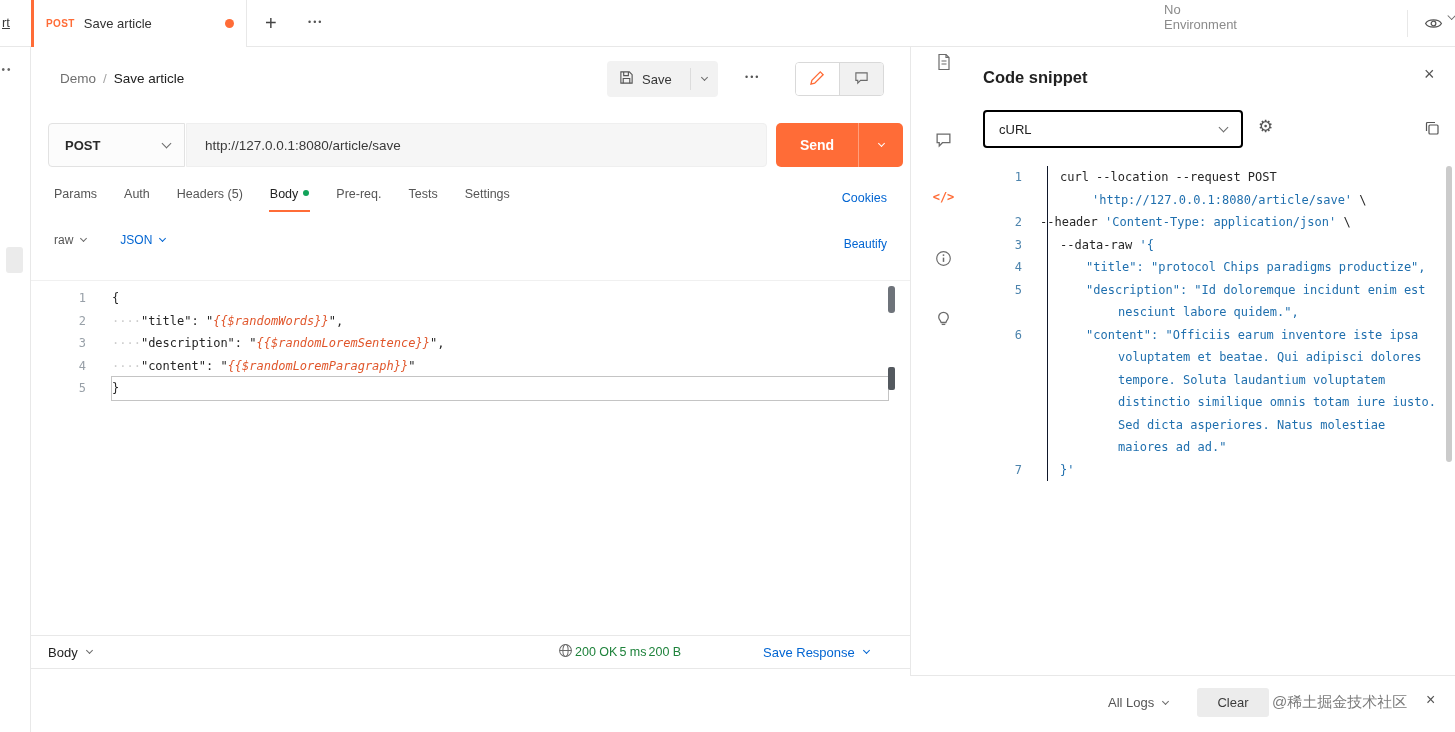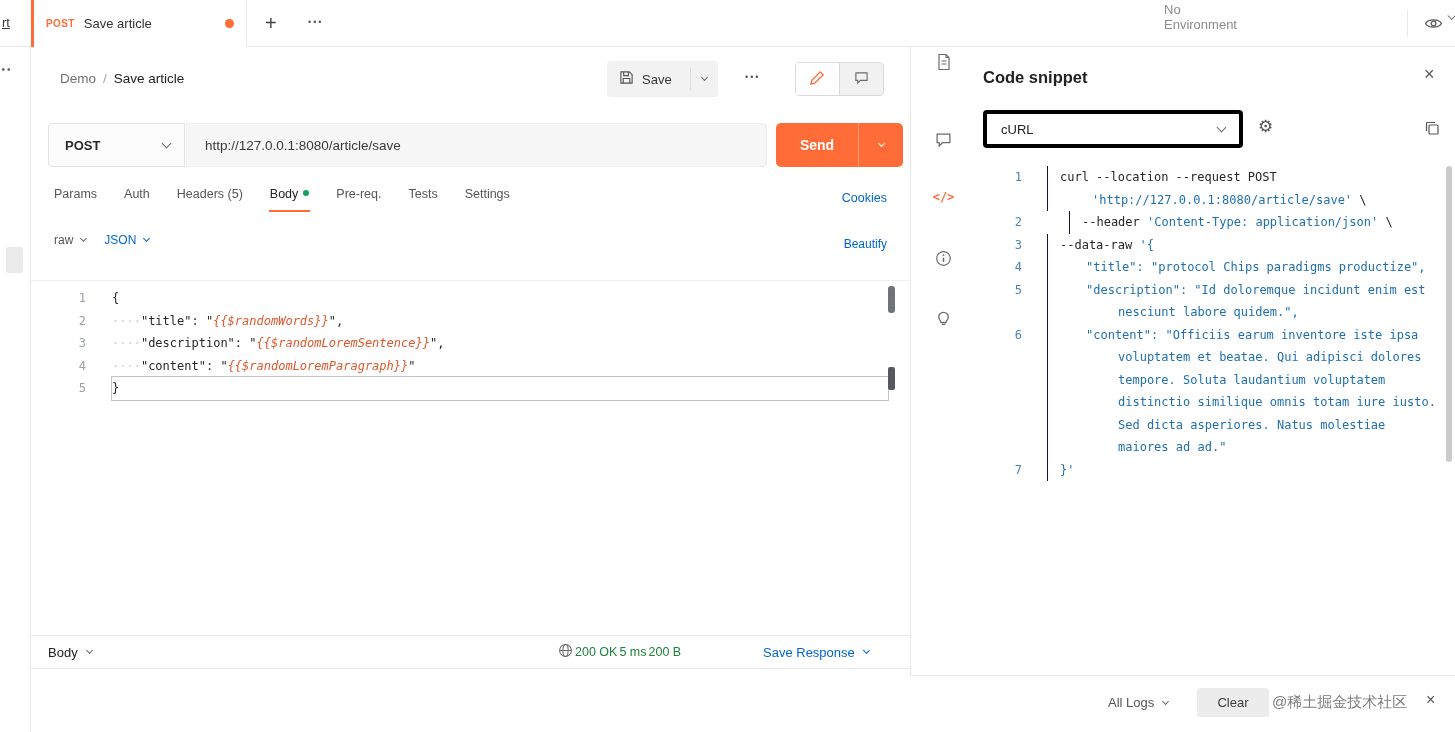--- a/index.html
+++ b/index.html
@@ -79,21 +79,21 @@
 
   #req-tabs { position:absolute; left:23px; top:140px; height:30px; display:flex; gap:27px; align-items:flex-start; }
   .rtab { font-size:12.5px; color:#565656; cursor:pointer; position:relative; padding-bottom:11px; }
   .rtab.active { color:#212121; font-weight:500; }
   .rtab.active::after { content:''; position:absolute; left:-1px; right:-1px; bottom:0;
     height:2px; background:#ff6c37; }
   .green-dot { display:inline-block; width:6px; height:6px; border-radius:50%;
     background:#12a35a; margin-left:5px; vertical-align:2px; }
   #cookies-link { position:absolute; right:23px; top:144px; font-size:12.5px; color:#0265d2; cursor:pointer; }
 
-  #body-opts { position:absolute; left:23px; top:186px; display:flex; gap:18px; align-items:center; }
+  #body-opts { position:absolute; left:23px; top:186px; display:flex; gap:34px; align-items:center; }
   .opt { font-size:12px; color:#555; display:flex; gap:8px; align-items:center; cursor:pointer; }
   .opt.blue { color:#0265d2; }
   #beautify-link { position:absolute; right:23px; top:190px; font-size:12px; color:#0265d2; cursor:pointer; }
 
   
   #editor { position:absolute; left:0; top:233px; width:879px; height:355px;
     border-top:1px solid #f0f0f0; padding-top:6px; cursor:text; }
   #editor-lines .crow { display:flex; line-height:22.5px;
     font-family:"DejaVu Sans Mono", monospace; font-size:12px; }
   #editor-lines .ln { width:55px; text-align:right; color:#98a0a8; flex:none; }
@@ -125,21 +125,21 @@
   .rail-ic { position:absolute; left:0; width:65px; display:flex; justify-content:center; cursor:pointer; }
   #ic-doc { top:6px; } #ic-comment { top:84px; } #ic-code { top:143px; }
   #ic-info { top:203px; } #ic-bulb { top:262px; }
   #ic-code span { font-family:"DejaVu Sans Mono",monospace; font-size:12px; font-weight:bold; color:#ff6c37; }
 
   
   #snippet-panel { position:absolute; left:975px; top:47px; width:480px; height:628px; background:#fff; }
   #snip-title { position:absolute; left:8px; top:21px; font-size:16.5px; font-weight:600; color:#212121; }
   #snip-close { position:absolute; left:449px; top:17px; font-size:18px; color:#555; cursor:pointer; }
   #lang-select { position:absolute; left:8px; top:63px; width:260px; height:38px;
-    border:4px solid #000000; border-radius:4px; display:flex; align-items:center;
+    border:2px solid #000000; border-radius:4px; display:flex; align-items:center;
     padding:0 14px; cursor:pointer; background:#fff; }
   #lang-select .l { font-size:13px; color:#212121; flex:1; }
   #snip-gear { position:absolute; left:283px; top:69px; font-size:17px; color:#555; cursor:pointer; }
   #snip-copy { position:absolute; left:449px; top:73px; cursor:pointer; }
   #snip-code { position:absolute; left:0; top:119px; width:466px; }
   #snippet-lines .crow { display:flex; line-height:22.5px;
     font-family:"DejaVu Sans Mono", monospace; font-size:12px; }
   #snippet-lines .ln { width:72px; padding-right:25px; text-align:right; color:#4d84ad; flex:none; }
   #snippet-lines .lc { border-left:1px solid #0f172a; flex:1;
     white-space:pre-wrap; word-break:break-word; color:#212121; }
@@ -370,21 +370,21 @@
   </span>
 
   <div id="snip-code">
     <div id="snippet-lines">
         <div class="crow">
           <span class="ln">1</span>
           <span class="lc" style="padding-left: 44px; text-indent: -32px;"><span class="sg-p">curl --location --request POST </span><span class="sg-s">'http://127.0.0.1:8080/article/save'</span><span class="sg-p"> \</span></span>
         </div>
         <div class="crow">
           <span class="ln">2</span>
-          <span class="lc" style="padding-left: 44px; text-indent: -32px; margin-left: 22px;"><span class="sg-p">--header </span><span class="sg-s">'Content-Type: application/json'</span><span class="sg-p"> \</span></span>
+          <span class="lc" style="padding-left: 24px; text-indent: -32px;"><span class="sg-p">--header </span><span class="sg-s">'Content-Type: application/json'</span><span class="sg-p"> \</span></span>
         </div>
         <div class="crow">
           <span class="ln">3</span>
           <span class="lc" style="padding-left: 44px; text-indent: -32px;"><span class="sg-p">--data-raw </span><span class="sg-s">'{</span></span>
         </div>
         <div class="crow">
           <span class="ln">4</span>
           <span class="lc" style="padding-left: 70px; text-indent: -32px;"><span class="sg-s">"title": "protocol Chips paradigms productize",</span></span>
         </div>
         <div class="crow">

